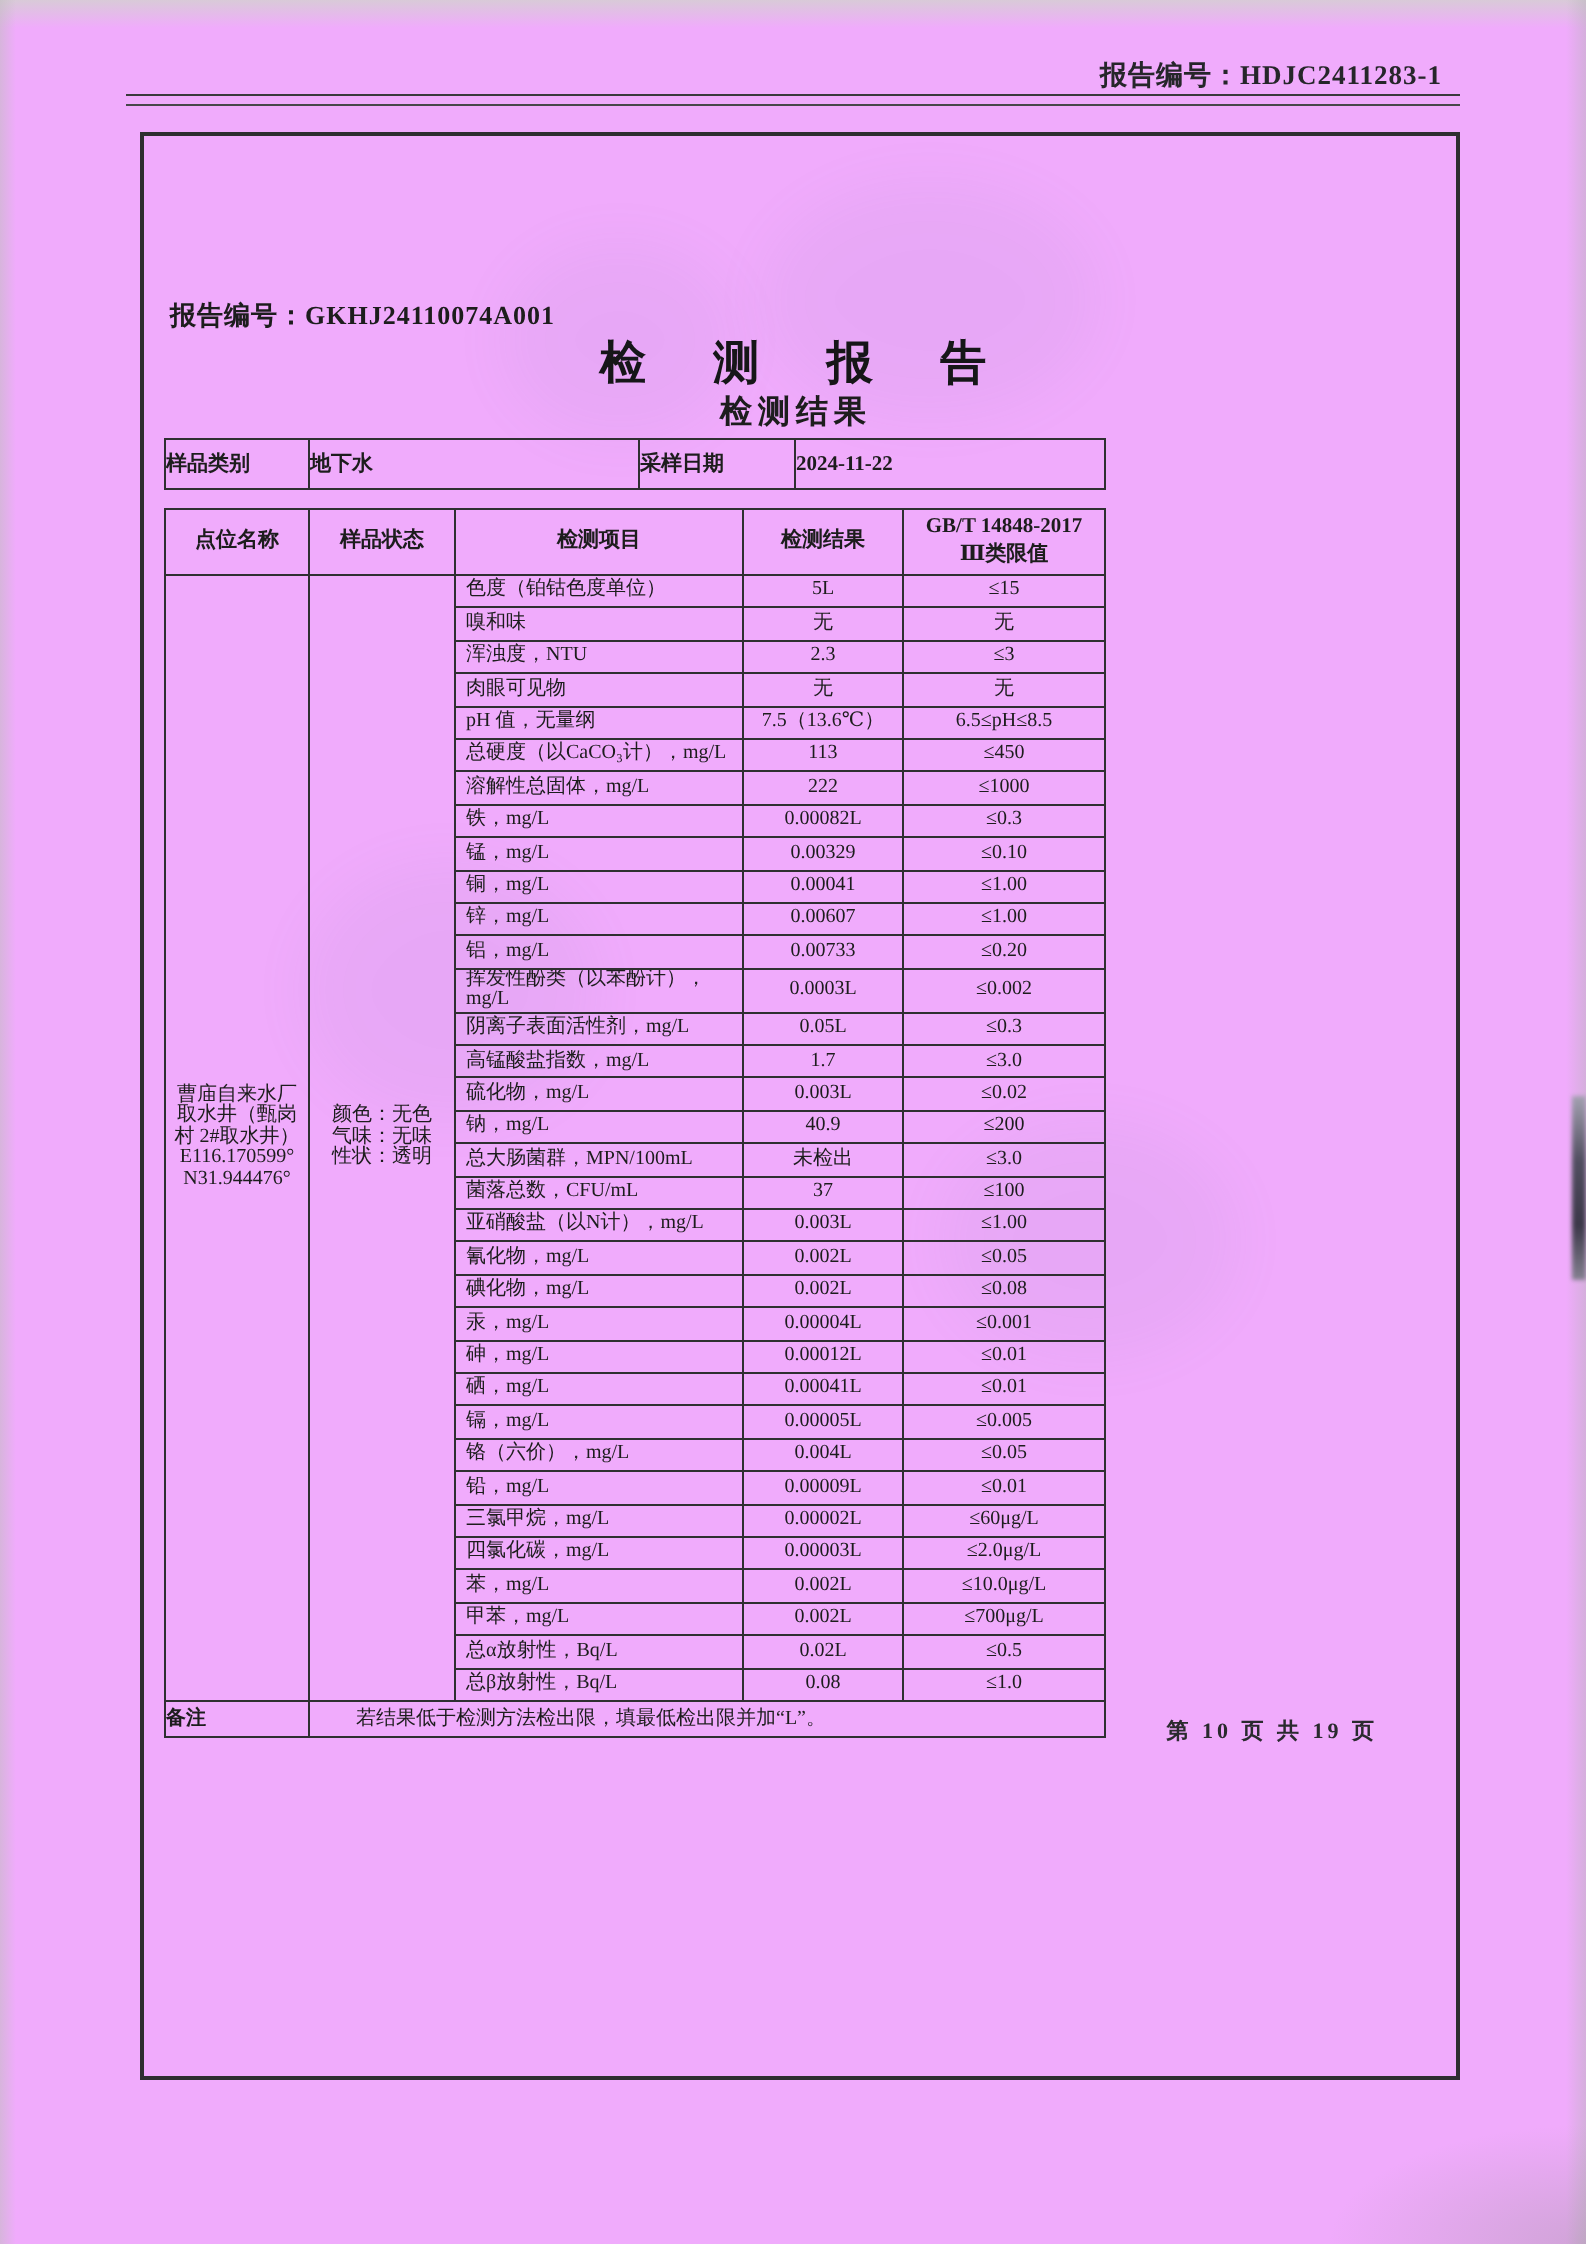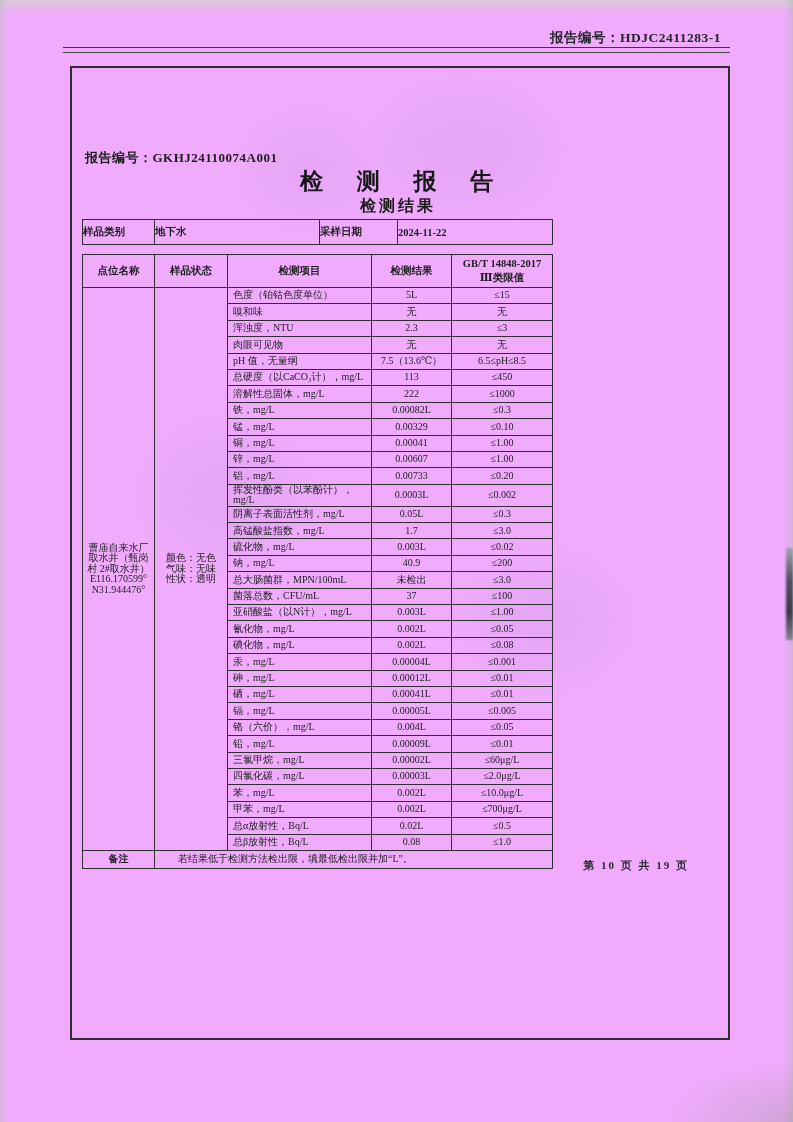--- a/index.html
+++ b/index.html
@@ -53,21 +53,21 @@
 
   .results-table { position:absolute; left:82px; top:254px; width:470px; }
   .results-table thead th { height:32px; font-size:10.5px; font-weight:700; line-height:1.25; }
   .limit-head div { line-height:1.3; }
   .data-row td { height:15.4px; font-size:10px; line-height:1.05; }
   .c-item  { text-align:left; padding-left:5px; }
   .c-result,.c-limit { text-align:center; }
   .c-site, .c-state { font-size:10px; text-align:center; vertical-align:middle; line-height:1.7; }
   .site-name { padding:0 3px; }
   .remark-row td { height:17px; font-size:10px; }
-  .remark-label { text-align:center; font-weight:600;margin-left:32px; }
+  .remark-label { text-align:left; font-weight:600;margin-left:32px; }
   .remark-text { text-align:left; padding-left:23px; }
 
   .inner-footer { position:absolute; right:104px; top:838px;
     font-size:11px; font-weight:600; letter-spacing:2px; color:#2a2a2e;margin-top:20px; }
   .outer-footer { position:absolute; left:0; right:0; top:1060px; text-align:center;
     font-size:13.5px; letter-spacing:1px; color:#3a3f49; }
 </style>
 </head>
 <body>
 

